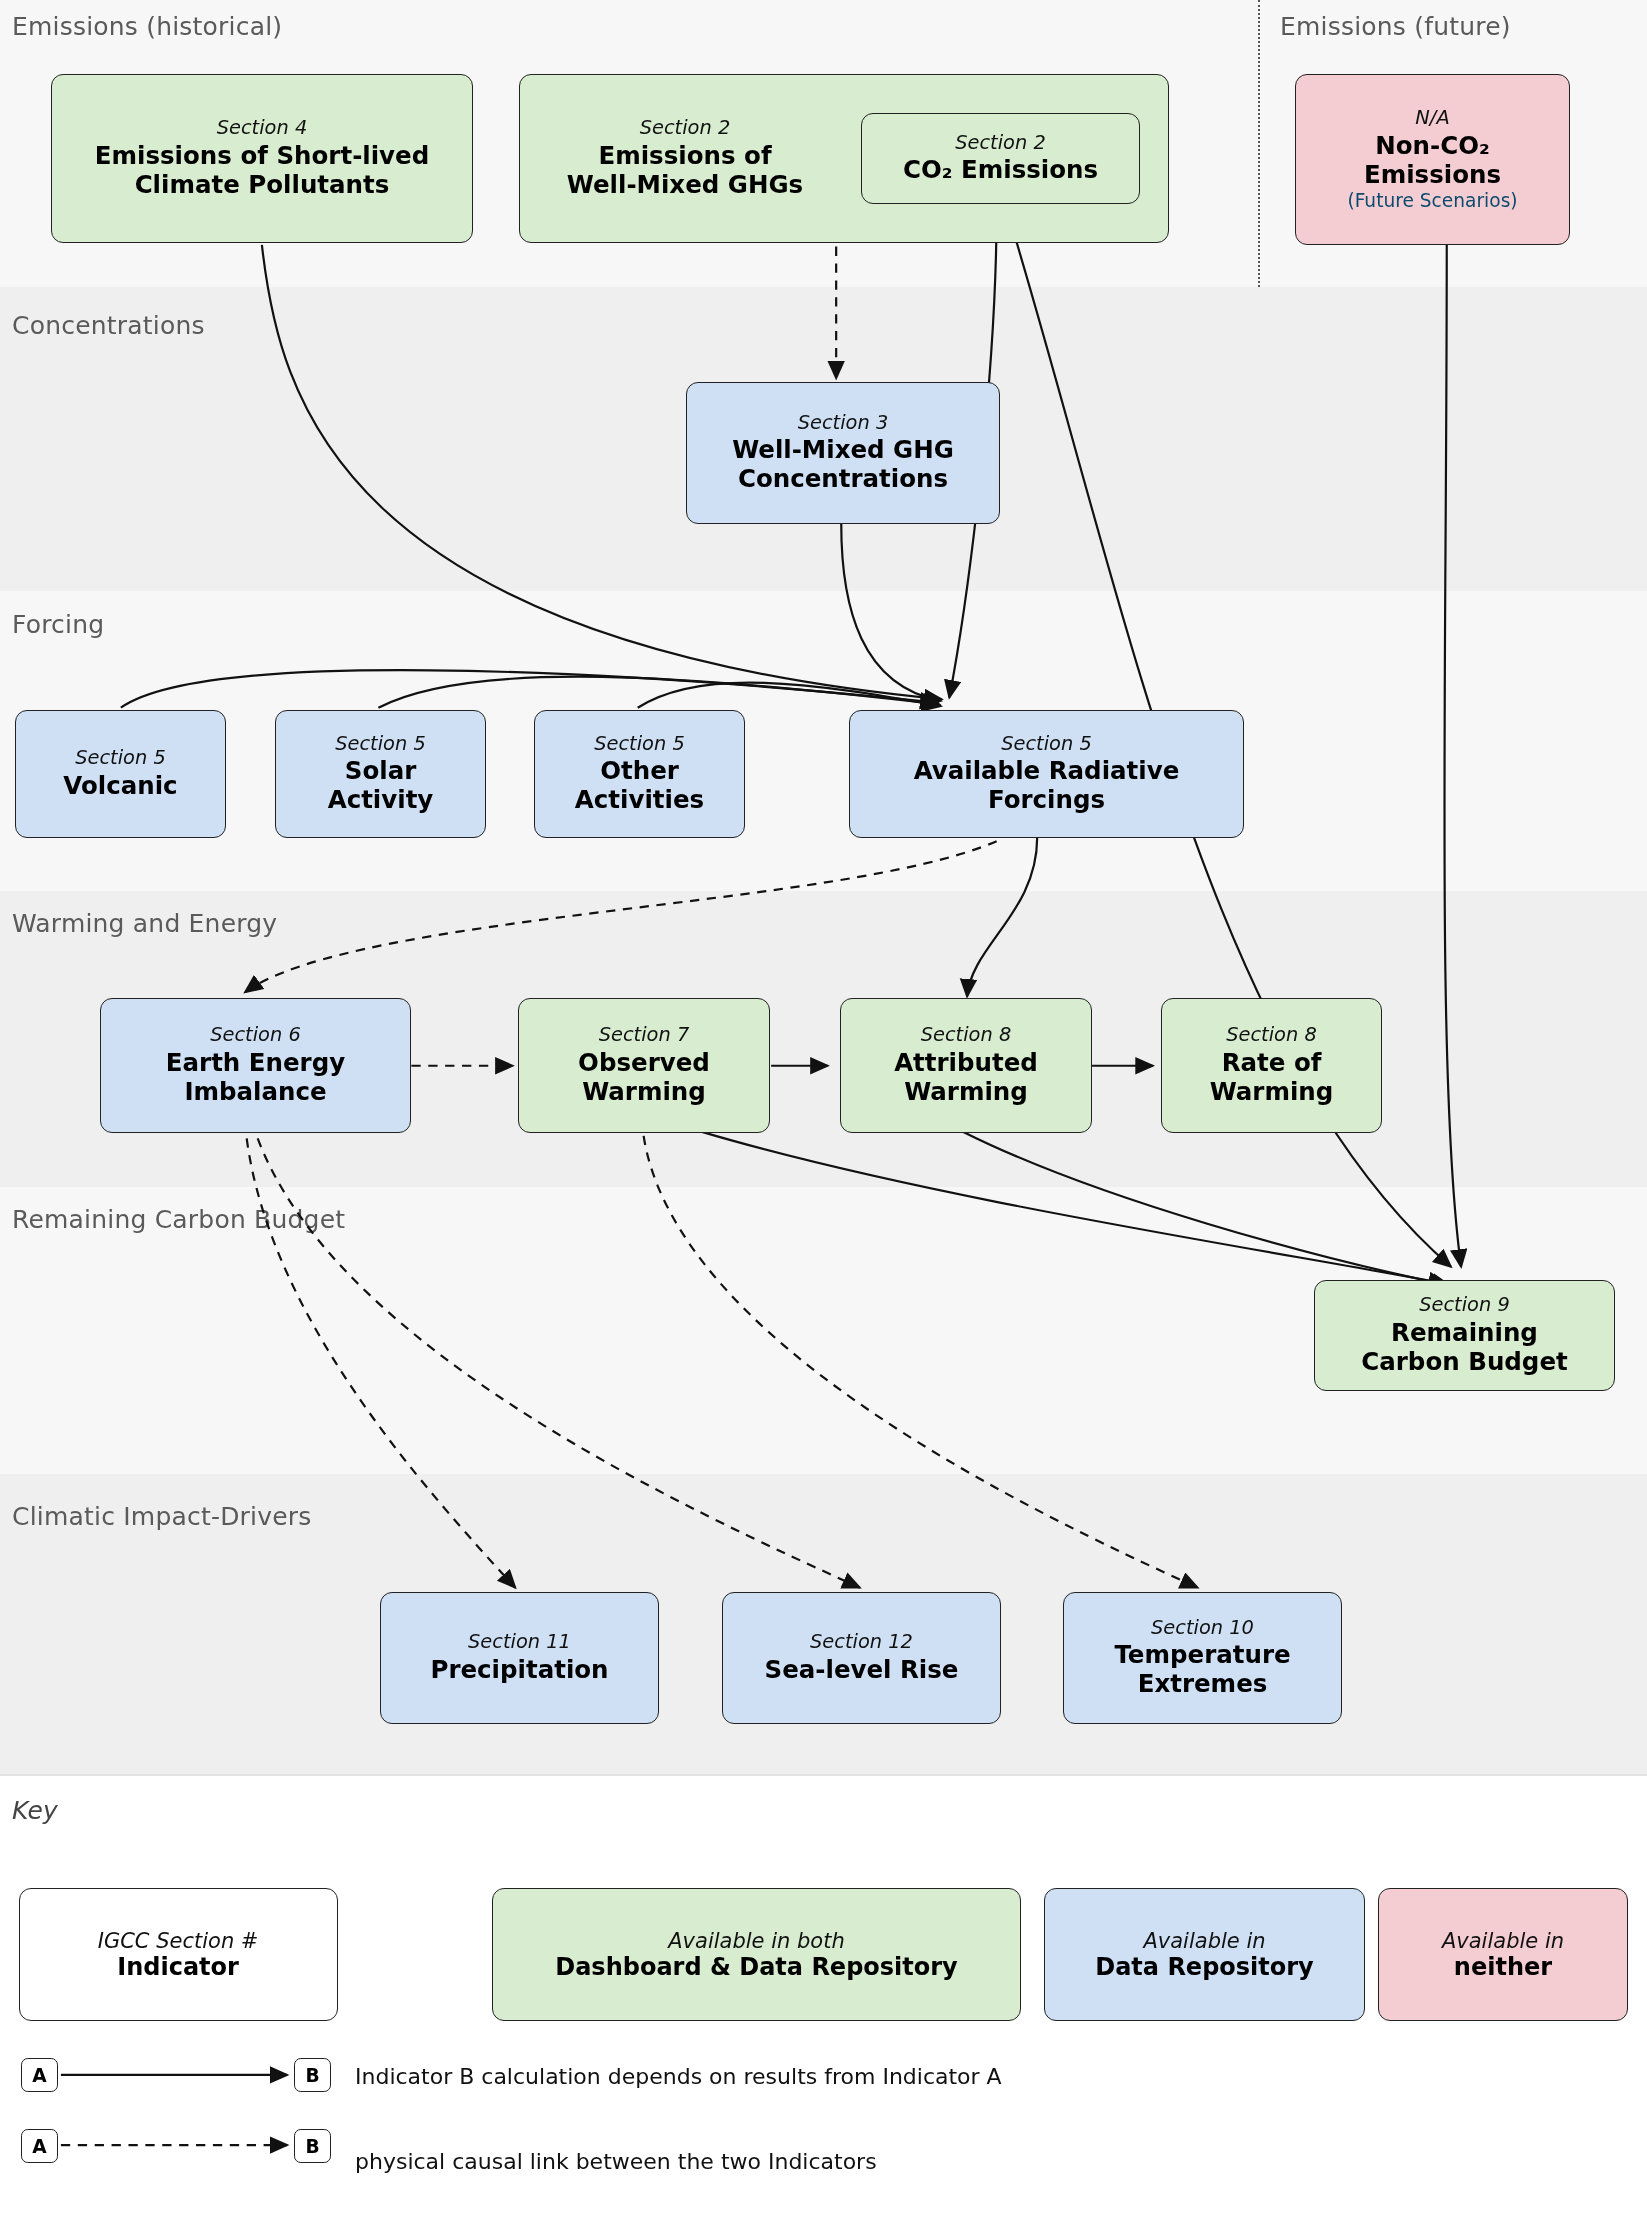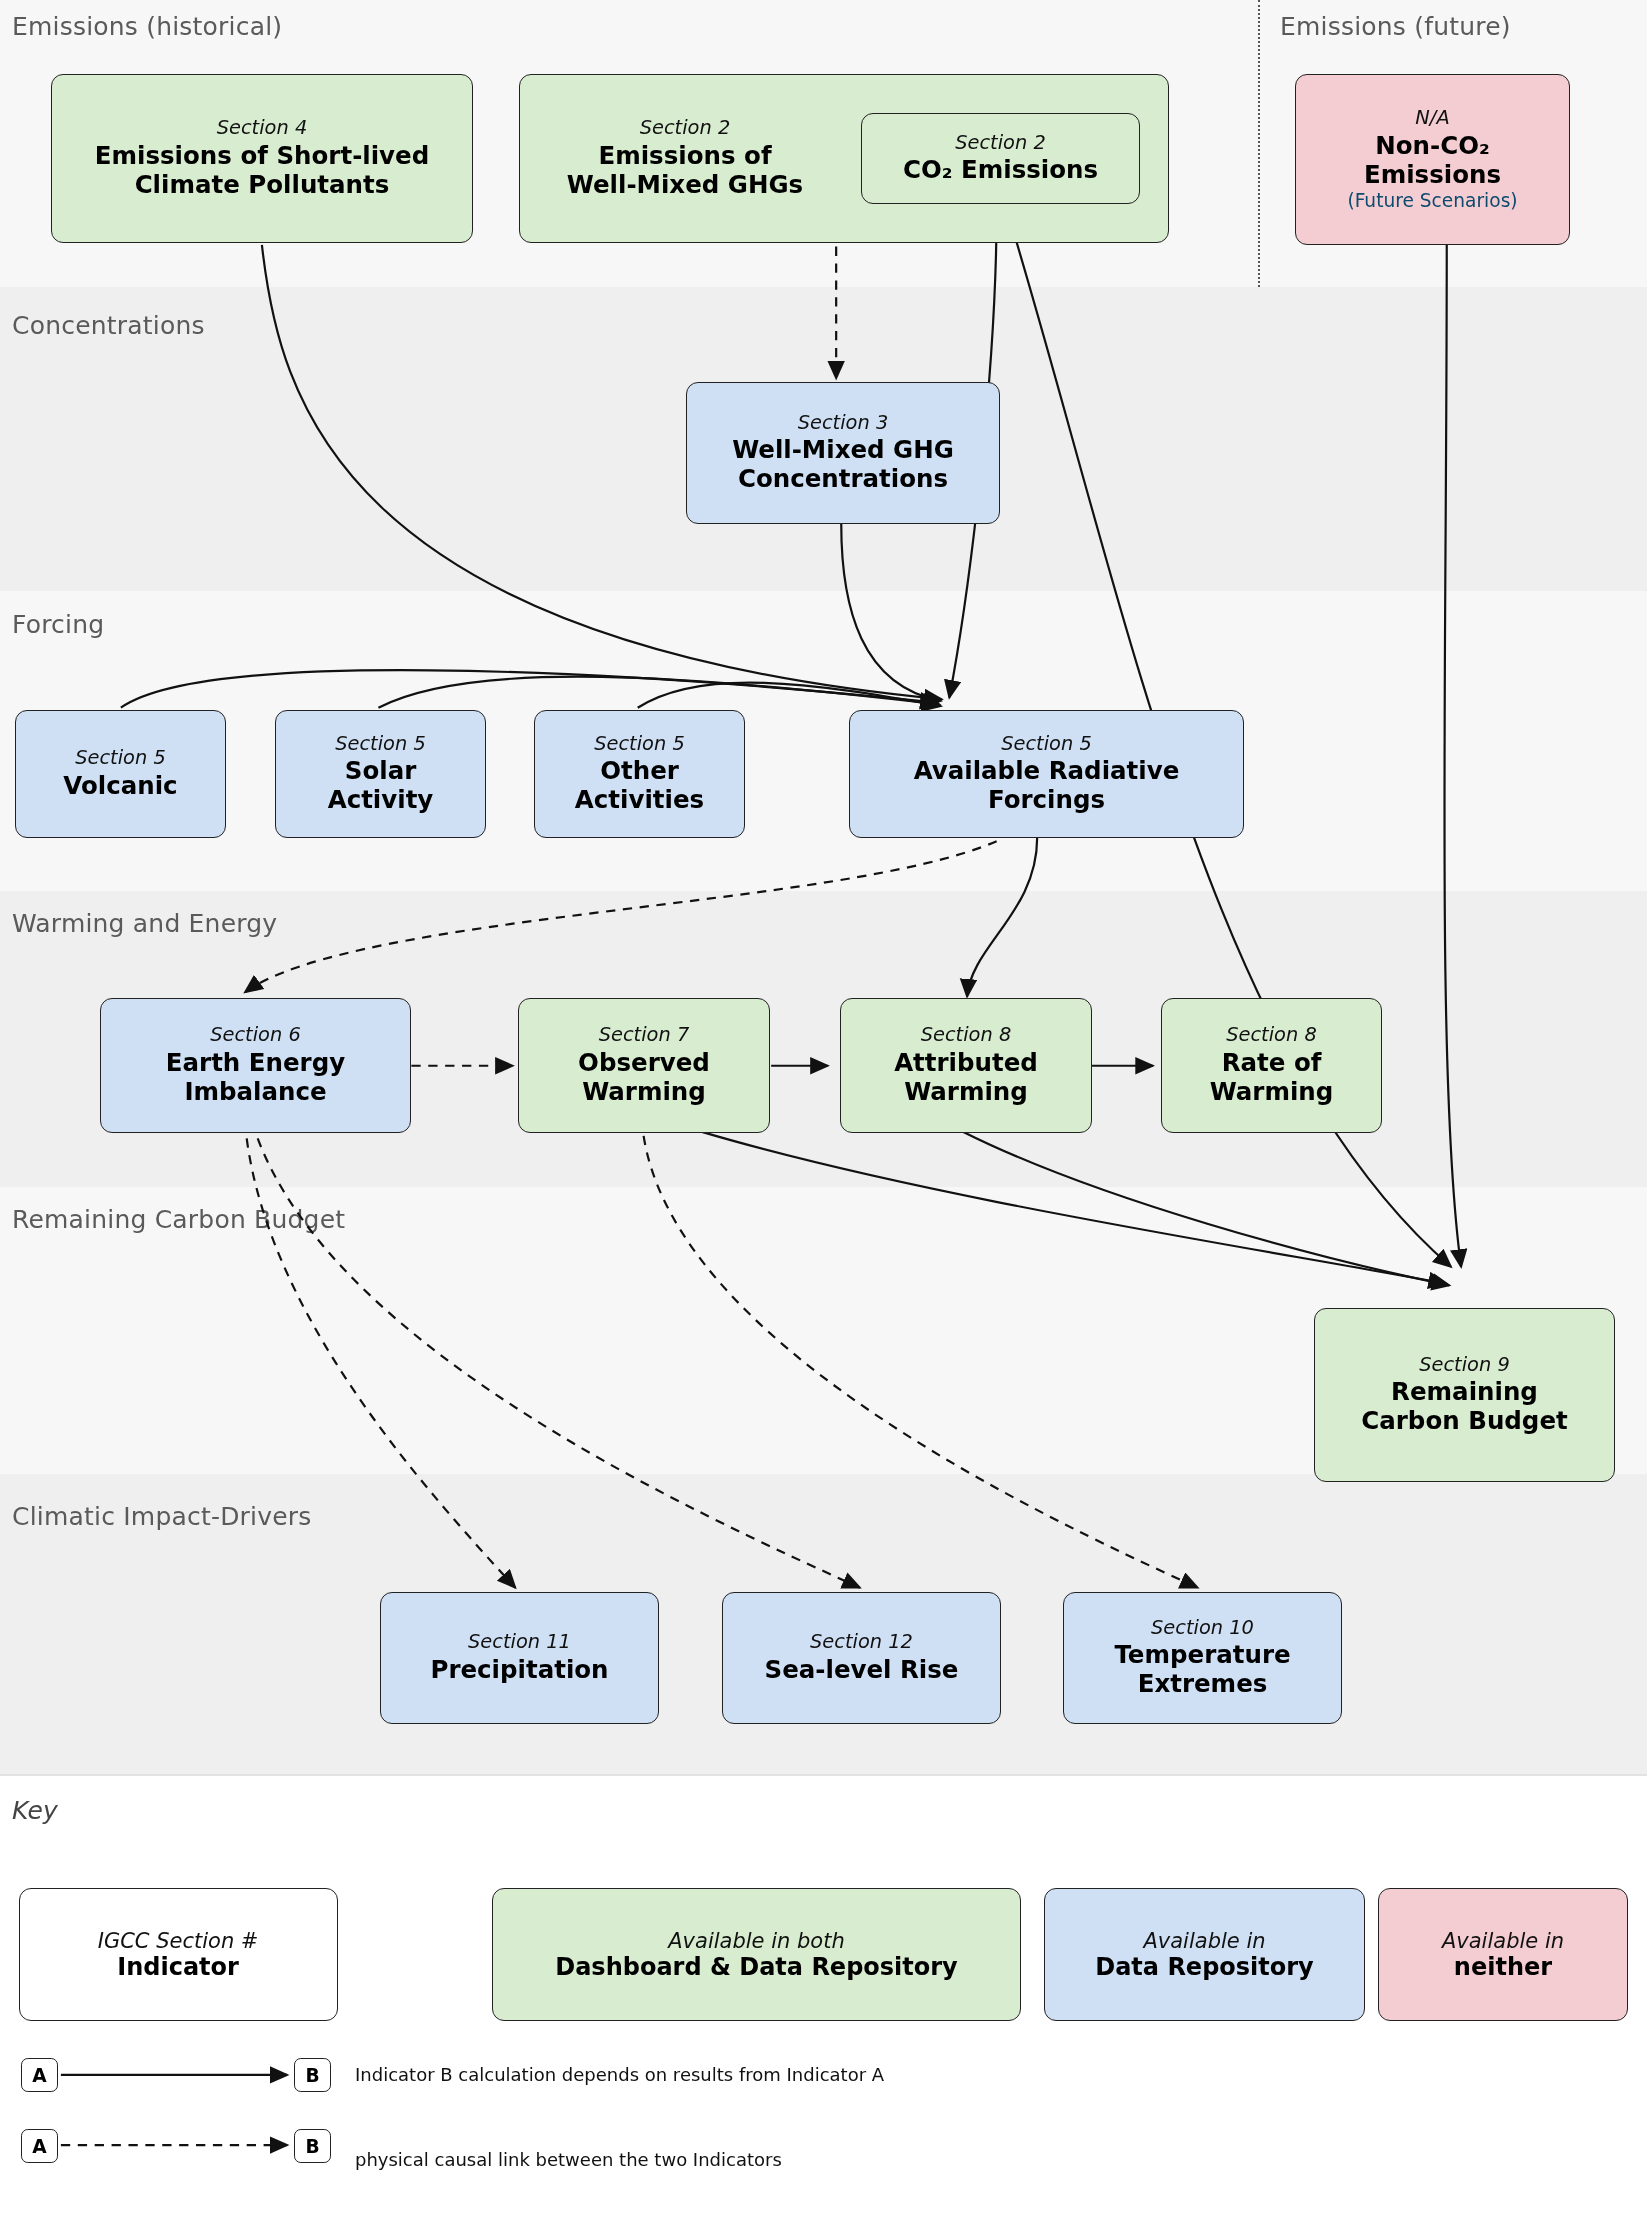--- a/index.html
+++ b/index.html
@@ -104,21 +104,21 @@
     position: absolute;
     width: 37px; height: 34px;
     border: 1.7px solid #222;
     border-radius: 6.8px;
     background: #fff;
     display: flex; align-items: center; justify-content: center;
     font-size: 18.6px; font-weight: 700; color: #000;
   }
   .legend-text {
     position: absolute;
-    font-size: 18px;
+    font-size: 22px;
     color: #111;
     line-height: 1.3;
   }
   .sep-line {
     position: absolute;
     left: 0; width: 1647px;
     height: 1.7px; background: #e2e2e2;
   }
 </style>
 </head>
@@ -262,21 +262,21 @@
     <div class="ttl">Attributed</div>
     <div class="ttl">Warming</div>
   </div>
 
   <div class="node green" style="left:1161px; top:998px; width:221px; height:135px;">
     <div class="sec">Section 8</div>
     <div class="ttl">Rate of</div>
     <div class="ttl">Warming</div>
   </div>
 
-  <div class="node green" style="left:1314px; top:1308px; width:301px; height:174px;">
+  <div class="node green" style="left:1314px; top:1280px; width:301px; height:111px;">
     <div class="sec">Section 9</div>
     <div class="ttl">Remaining</div>
     <div class="ttl">Carbon Budget</div>
   </div>
 
   <div class="node blue" style="left:380px; top:1592px; width:279px; height:132px;">
     <div class="sec">Section 11</div>
     <div class="ttl">Precipitation</div>
   </div>
 

